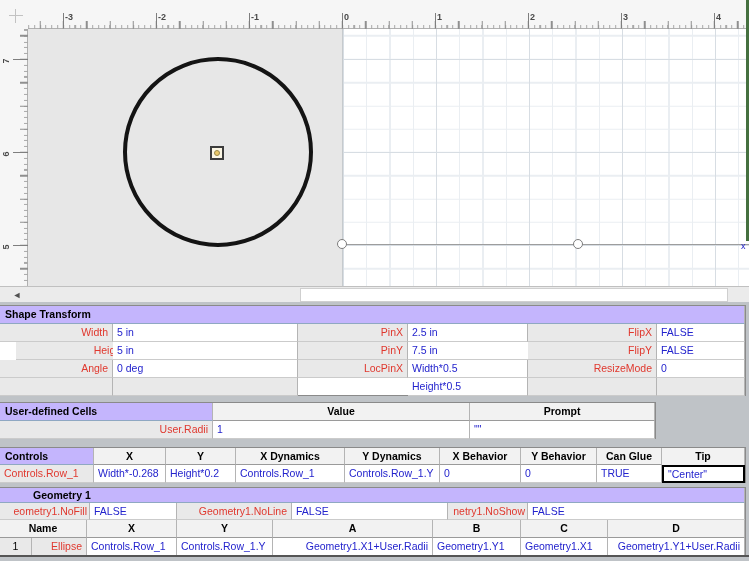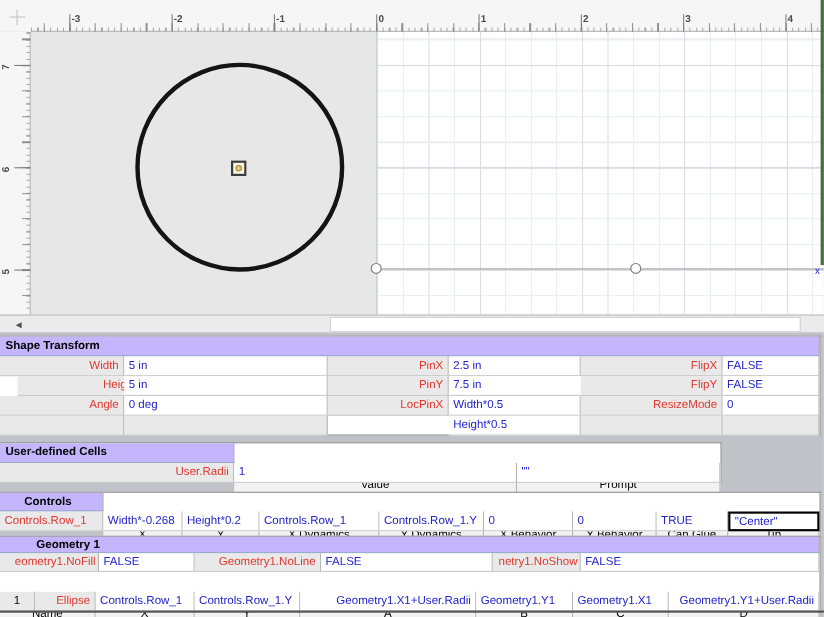--- a/index.html
+++ b/index.html
@@ -53,21 +53,21 @@
   #scroll-left{left:8px;top:2px;width:18px;height:12px;background:#ebebeb;color:#505050;
     font-size:9px;line-height:12px;text-align:center;}
   #scroll-thumb{left:300px;top:1px;width:428px;height:14px;background:#fff;border:1px solid #cfcfcf;}
 
   
   .section{background:#fff;border-top:1px solid #8a8a8a;border-bottom:1px solid #8a8a8a;border-right:1px solid #8a8a8a;}
   .cell{position:absolute;box-sizing:border-box;font-size:10.5px;line-height:17px;
         padding:0 4px;border-right:1px solid #b4b4b4;border-bottom:1px solid #cbcbcb;
         overflow:hidden;white-space:nowrap;}
   .hdrbar{background:#c4b5fd;color:#000;font-weight:bold;border-bottom:1px solid #8fa8c2;}
-  .colhdr{background:#f2f2f2;color:#000;font-weight:normal;text-align:center;border-bottom:1px solid #9a9a9a;margin-top:30px;}
+  .colhdr{background:#f2f2f2;color:#000;font-weight:bold;text-align:center;border-bottom:1px solid #9a9a9a;}
   .lbl{background:#e9e9e9;color:#e0382e;text-align:right;}
   .val{background:#fff;color:#2323cd;text-align:left;}
   .num{background:#e9e9e9;color:#000;text-align:center;}
   .sel{border:2px solid #000 !important;z-index:2;}
   #bottom-border{left:0;top:555px;width:749px;height:2px;background:#555;}
 </style>
 </head>
 <body>
 
 <div id="app">
@@ -161,21 +161,21 @@
   <div class="abs section" style="left:0;top:402px;width:656px;height:37px">
     <div class="cell hdrbar" style="left:0;top:0;width:213px;height:18px;padding-left:5px">User-defined Cells</div>
     <div class="cell colhdr" style="left:213px;top:0;width:257px;height:18px">Value</div>
     <div class="cell colhdr" style="left:470px;top:0;width:185px;height:18px">Prompt</div>
     <div class="cell lbl" style="left:0;top:18px;width:213px;height:18px">User.Radii</div>
     <div class="cell val" style="left:213px;top:18px;width:257px;height:18px">1</div>
     <div class="cell val" style="left:470px;top:18px;width:185px;height:18px">""</div>
   </div>
 
   <div class="abs section" style="left:0;top:447px;width:746px;height:36px">
-    <div class="cell hdrbar" style="left:0;top:0;width:94px;height:17px;padding-left:22px">Controls</div>
+    <div class="cell hdrbar" style="left:0;top:0;width:94px;height:17px;padding-left:5px">Controls</div>
     <div class="cell colhdr" style="left:94px;top:0;width:72px;height:17px">X</div>
     <div class="cell colhdr" style="left:166px;top:0;width:70px;height:17px">Y</div>
     <div class="cell colhdr" style="left:236px;top:0;width:109px;height:17px">X Dynamics</div>
     <div class="cell colhdr" style="left:345px;top:0;width:95px;height:17px">Y Dynamics</div>
     <div class="cell colhdr" style="left:440px;top:0;width:81px;height:17px">X Behavior</div>
     <div class="cell colhdr" style="left:521px;top:0;width:76px;height:17px">Y Behavior</div>
     <div class="cell colhdr" style="left:597px;top:0;width:65px;height:17px">Can Glue</div>
     <div class="cell colhdr" style="left:662px;top:0;width:83px;height:33px">Tip</div>
     <div class="cell lbl" style="left:0;top:17px;width:94px;height:18px;text-align:left">Controls.Row_1</div>
     <div class="cell val" style="left:94px;top:17px;width:72px;height:18px">Width*-0.268</div>

